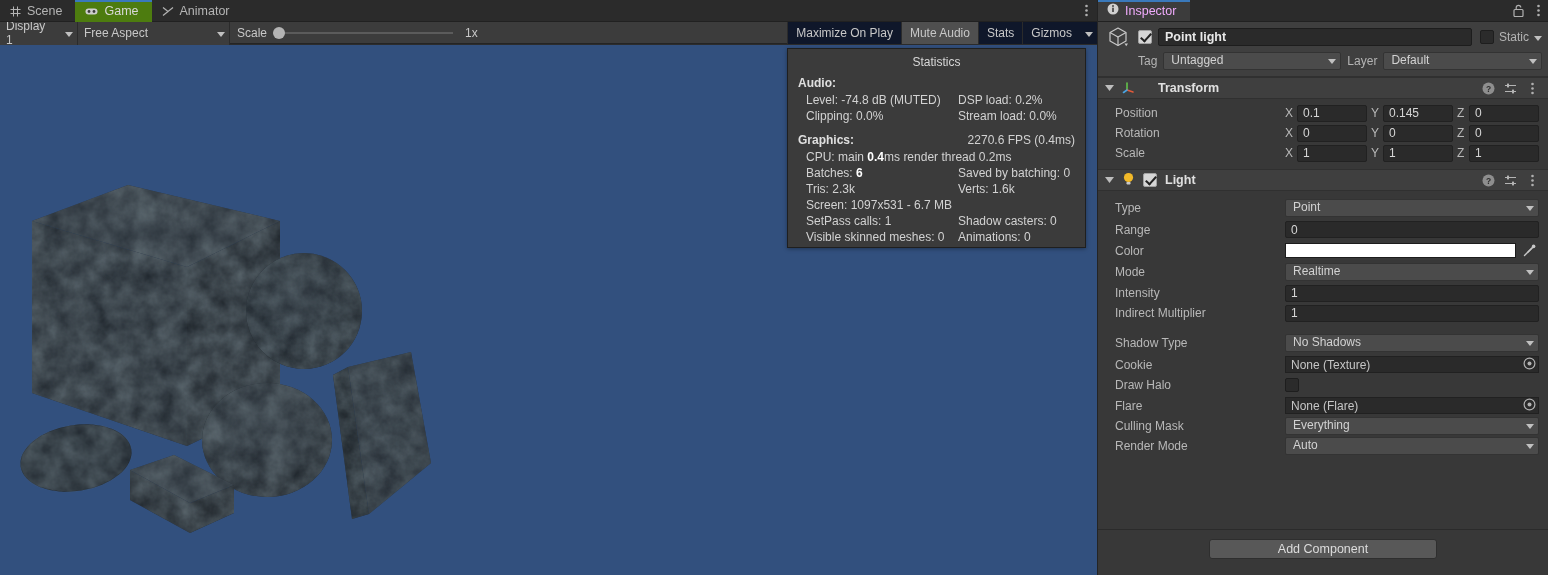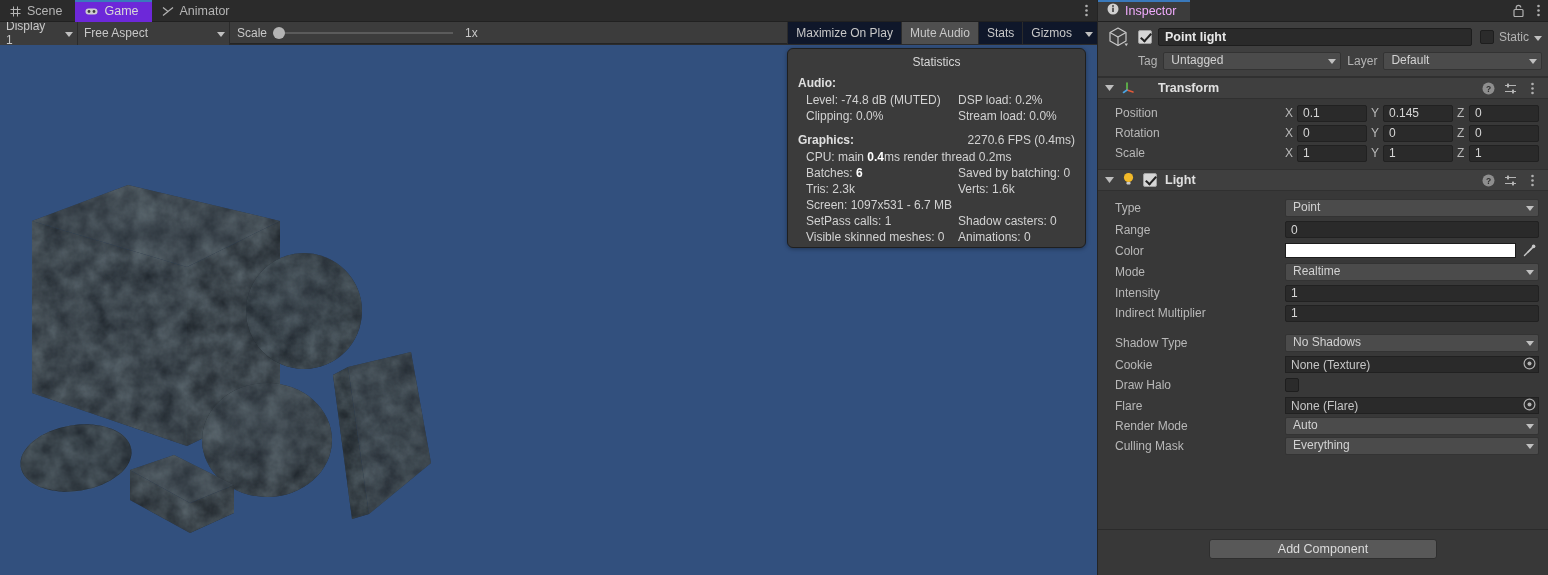--- a/index.html
+++ b/index.html
@@ -18,21 +18,21 @@
 
   .tabbar {
     position: relative; height: 22px; background: #2b2b2b;
     display: flex; align-items: stretch; border-bottom: 1px solid #212121;
   }
   .tab {
     display: flex; align-items: center; gap: 6px;
     padding: 0 13px 0 10px; height: 22px; color: #b4b4b4;
     font-size: 12.5px; position: relative; cursor: pointer;
   }
-  .tab.active { background: #6d28d9; color: #d8d8d8; }
+  .tab.active { background: #4d7c0f; color: #d8d8d8; }
   .tab.active::before {
     content: ""; position: absolute; left: 0; right: 0; top: 0; height: 2px;
     background: #3a79bb;
   }
   .tab svg { display: block; }
   .tabbar-spacer { flex: 1; }
   .kebab-tabbar {
     width: 22px; display: flex; align-items: center; justify-content: center;
     cursor: pointer;
   }
@@ -69,21 +69,21 @@
 
   
   .gameview {
     position: absolute; top: 45px; left: 0; width: 1097px; height: 530px;
     background: #32507e; overflow: hidden;
   }
 
   
   .stats {
     position: absolute; left: 787px; top: 48px; width: 299px; height: 200px;
-    background: #3b3b3b; border: 1px solid #1f1f1f; border-radius: 6px;
+    background: #3b3b3b; border: 1px solid #1f1f1f; border-radius: 0;
     color: #d2d2d2; font-size: 12px; padding: 6px 10px 0 10px;
     box-shadow: 0 1px 4px rgba(0,0,0,.35);
   }
   .stats-title { text-align: center; font-size: 12px; color: #d8d8d8; margin-bottom: 7px; }
   .stats-h { font-weight: bold; color: #e0e0e0; margin-bottom: 2px; }
   .stats-row { display: flex; line-height: 16px; padding-left: 8px; }
   .stats-c1 { width: 152px; }
   .stats-c2 { flex: 1; }
   .stats-gap { height: 9px; }
   .gfx-head { display: flex; align-items: baseline; }
@@ -715,44 +715,44 @@
             <span class="pick">
               <svg width="13" height="13" viewBox="0 0 13 13">
                   <circle cx="6.5" cy="6.5" r="5.4" fill="none" stroke="#b2b2b2" stroke-width="1.2"></circle>
                   <circle cx="6.5" cy="6.5" r="2" fill="#b2b2b2"></circle>
                 </svg>
             </span>
           </div>
         </div>
       </div>
       <div class="prow" style="height:20px">
+        <div class="pl">Culling Mask</div>
+        <div class="ctl">
+          <div class="dropdown" style="flex:1">
+            <span>Everything</span>
+            <span>
+              <svg width="8" height="5" viewBox="0 0 8 5">
+                  <path d="M0 0 L8 0 L4 5 Z" fill="#c0c0c0"></path>
+                </svg>
+            </span>
+          </div>
+        </div>
+      </div>
+      <div class="prow" style="height:20px">
         <div class="pl">Render Mode</div>
         <div class="ctl">
           <div class="dropdown" style="flex:1">
             <span>Auto</span>
             <span>
               <svg width="8" height="5" viewBox="0 0 8 5">
                   <path d="M0 0 L8 0 L4 5 Z" fill="#c0c0c0"></path>
                 </svg>
             </span>
           </div>
         </div>
       </div>
-      <div class="prow" style="height:20px">
-        <div class="pl">Culling Mask</div>
-        <div class="ctl">
-          <div class="dropdown" style="flex:1">
-            <span>Everything</span>
-            <span>
-              <svg width="8" height="5" viewBox="0 0 8 5">
-                  <path d="M0 0 L8 0 L4 5 Z" fill="#c0c0c0"></path>
-                </svg>
-            </span>
-          </div>
-        </div>
-      </div>
     </div>
 
     <div class="addwrap">
       <div class="addbtn">Add Component</div>
     </div>
   </div>
 </div>
 
 </body></html>

